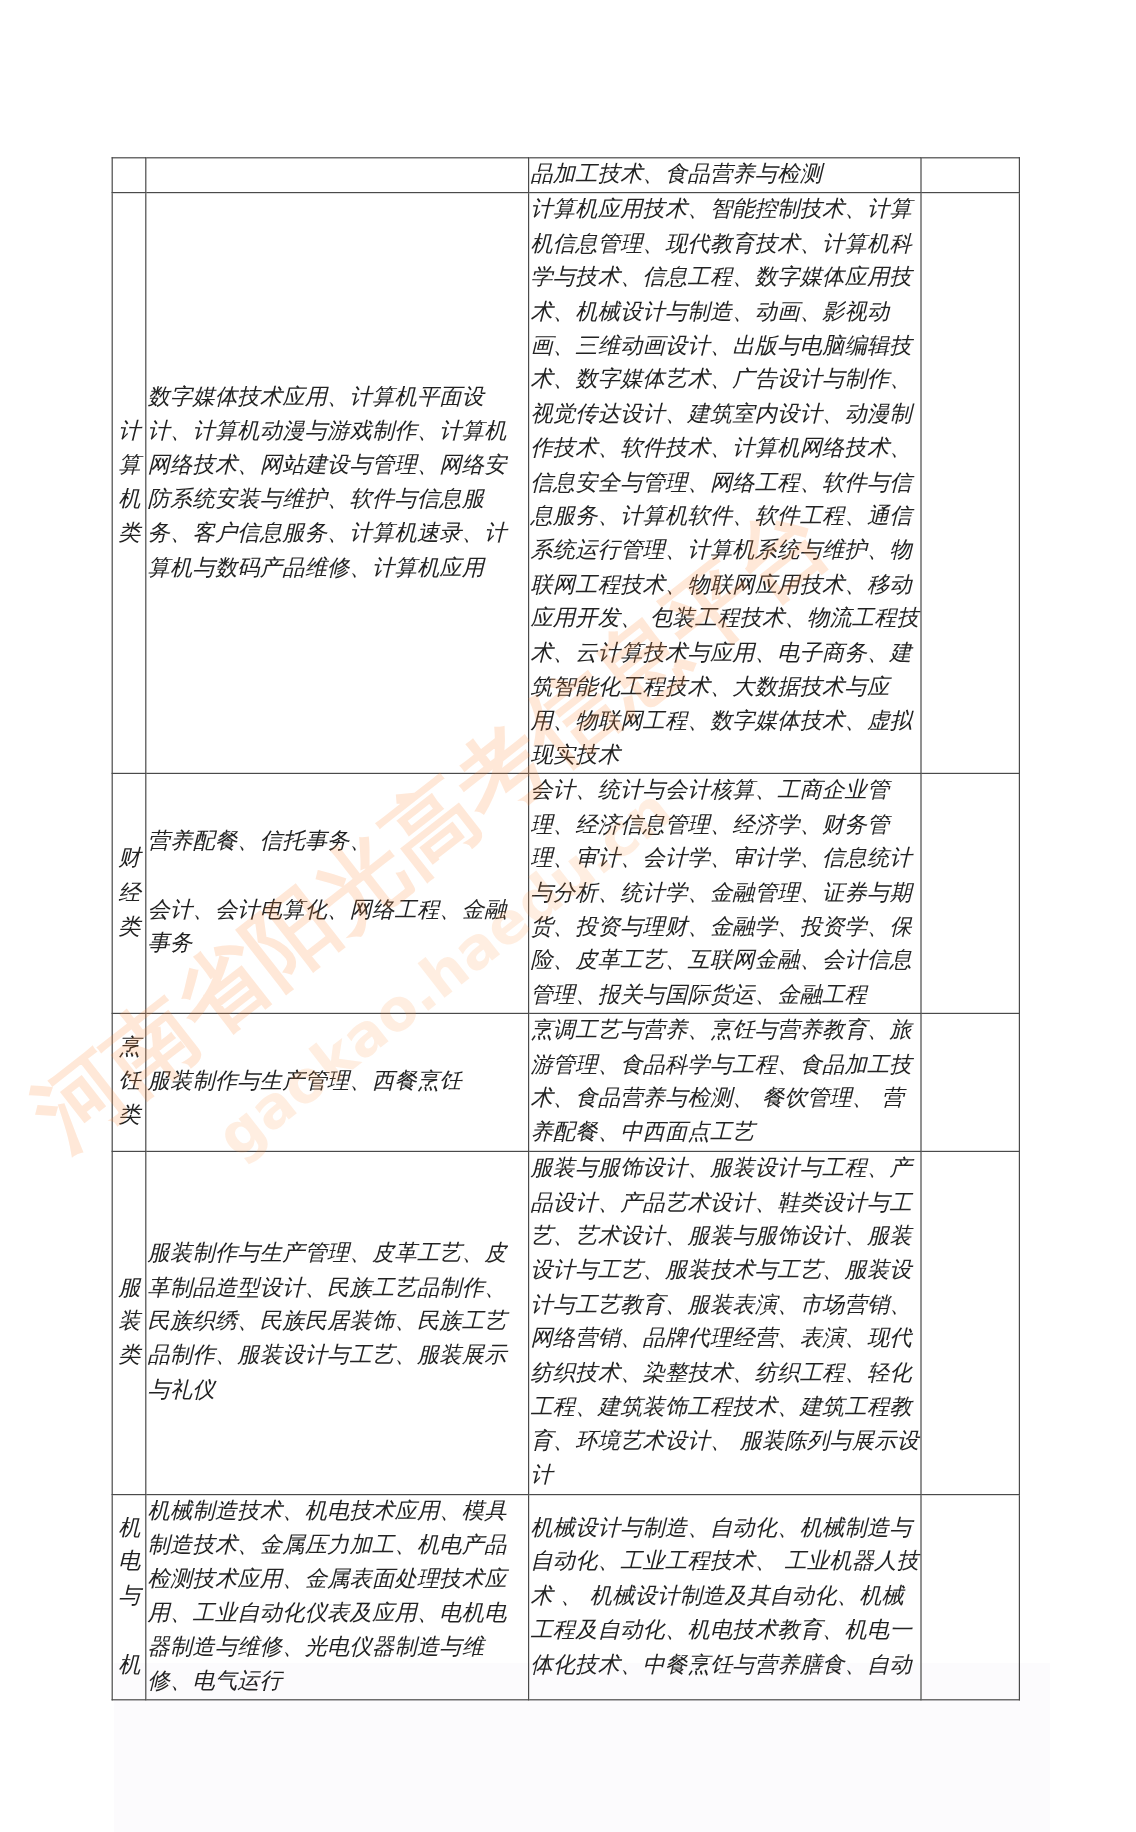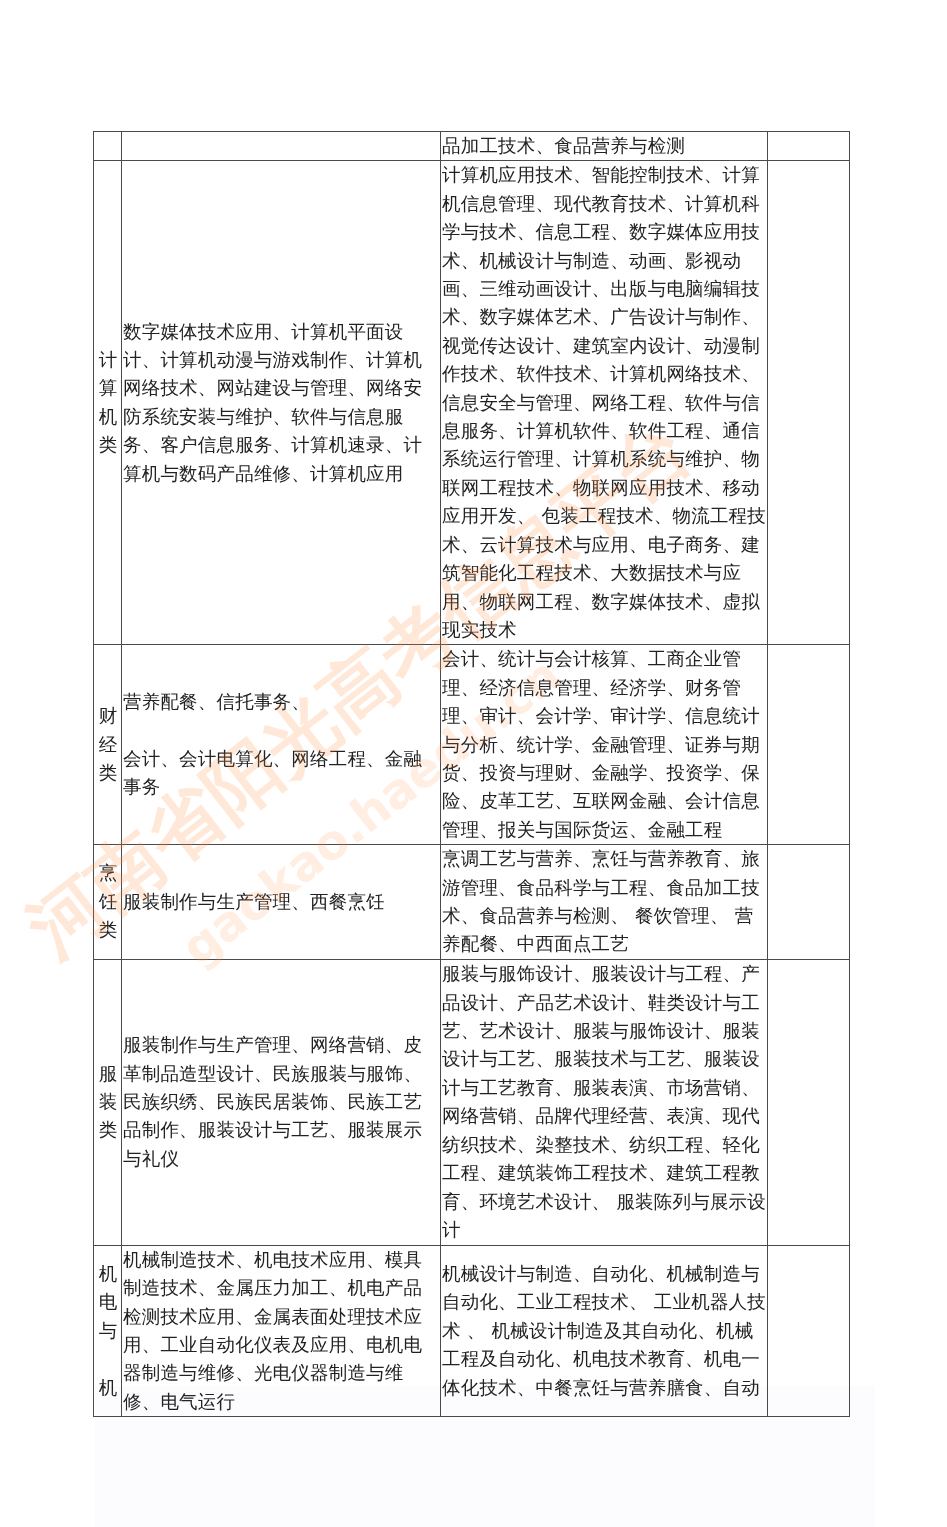--- a/index.html
+++ b/index.html
@@ -10,20 +10,21 @@
     color: #222;
   }
   .page-lower {
     position: absolute; left: 95px; top: 1386px; width: 780px; height: 141px;
     background: #fcfbfd;
   }
   table.majors {
     position: absolute; left: 93px; top: 131px;
     border-collapse: collapse; table-layout: fixed;
     width: 756px;
+    font-style: italic;
   }
   table.majors td {
     border: 1.5px solid #4a4a4a;
     vertical-align: middle;
     padding: 0 0 0 1px;
     font-size: 18.5px;
     line-height: 28.4px;
     letter-spacing: 0.2px;
     word-break: break-all;
     overflow: hidden;
@@ -105,21 +106,21 @@
       <td><span>烹调工艺与营养、烹饪与营养教育、旅游管理、食品科学与工程、食品加工技术、食品营养与检测、 餐饮管理、 营养配餐、中西面点工艺</span></td>
       <td></td>
     </tr>
     <tr style="height:286px">
       <td class="cat">
         <span>服</span>
         <span>装</span>
         <span>类</span>
       </td>
       <td>
-          <span class="para">服装制作与生产管理、网络营销、皮革制品造型设计、民族服装与服饰、民族织绣、民族民居装饰、民族工艺品制作、服装设计与工艺、服装展示与礼仪</span>
+          <span class="para">服装制作与生产管理、皮革工艺、皮革制品造型设计、民族工艺品制作、民族织绣、民族民居装饰、民族工艺品制作、服装设计与工艺、服装展示与礼仪</span>
         </td>
       <td><span>服装与服饰设计、服装设计与工程、产品设计、产品艺术设计、鞋类设计与工艺、艺术设计、服装与服饰设计、服装设计与工艺、服装技术与工艺、服装设计与工艺教育、服装表演、市场营销、网络营销、品牌代理经营、表演、现代纺织技术、染整技术、纺织工程、轻化工程、建筑装饰工程技术、建筑工程教育、环境艺术设计、 服装陈列与展示设计</span></td>
       <td></td>
     </tr>
     <tr style="height:142px">
       <td class="cat top">
         <span>机</span>
         <span>电</span>
         <span>与</span>
         <span class="gap"></span>

